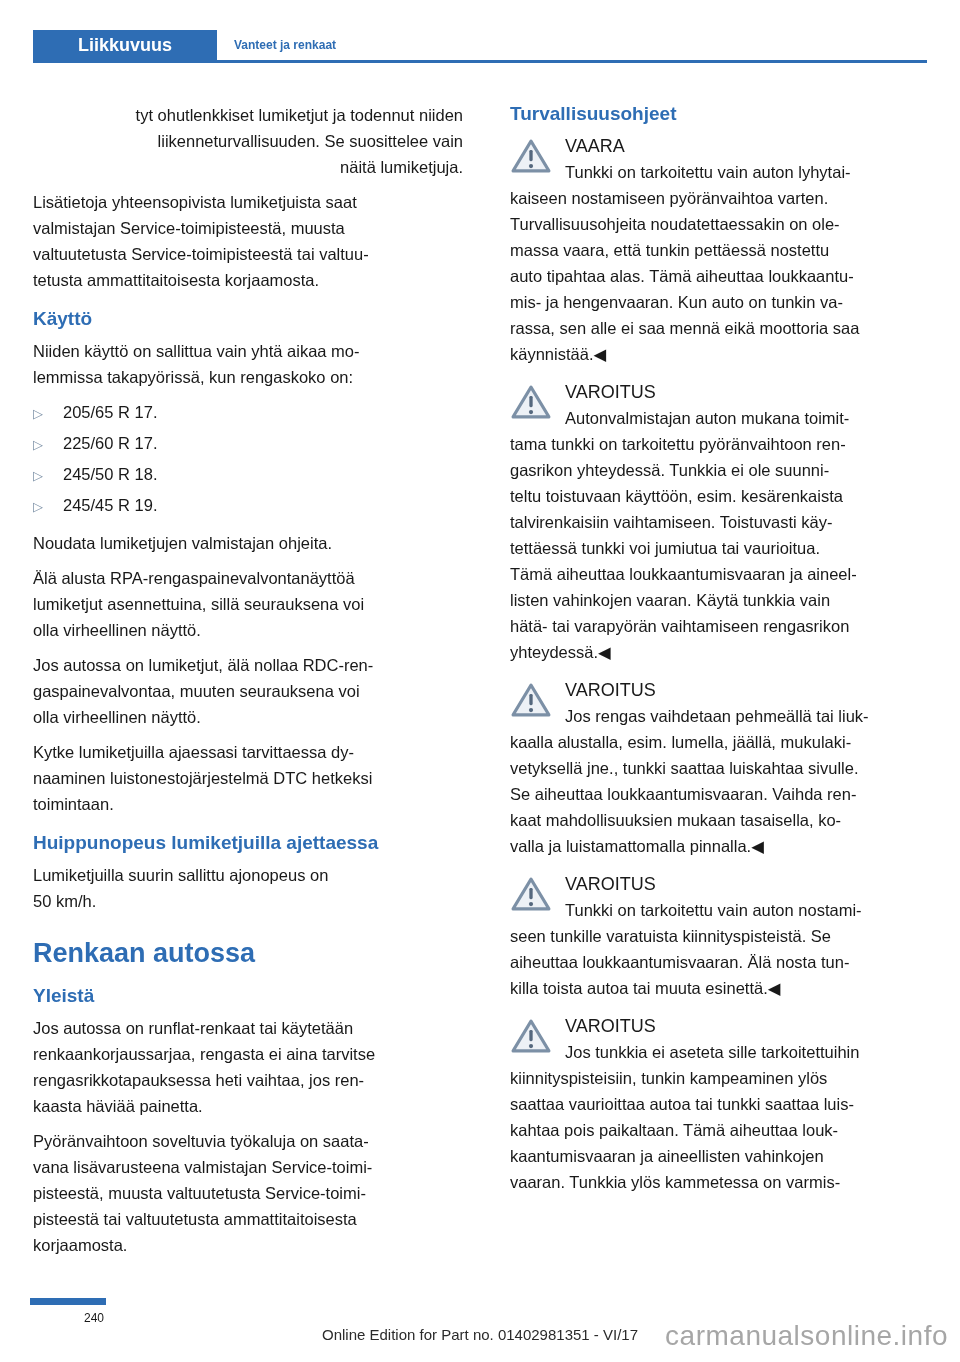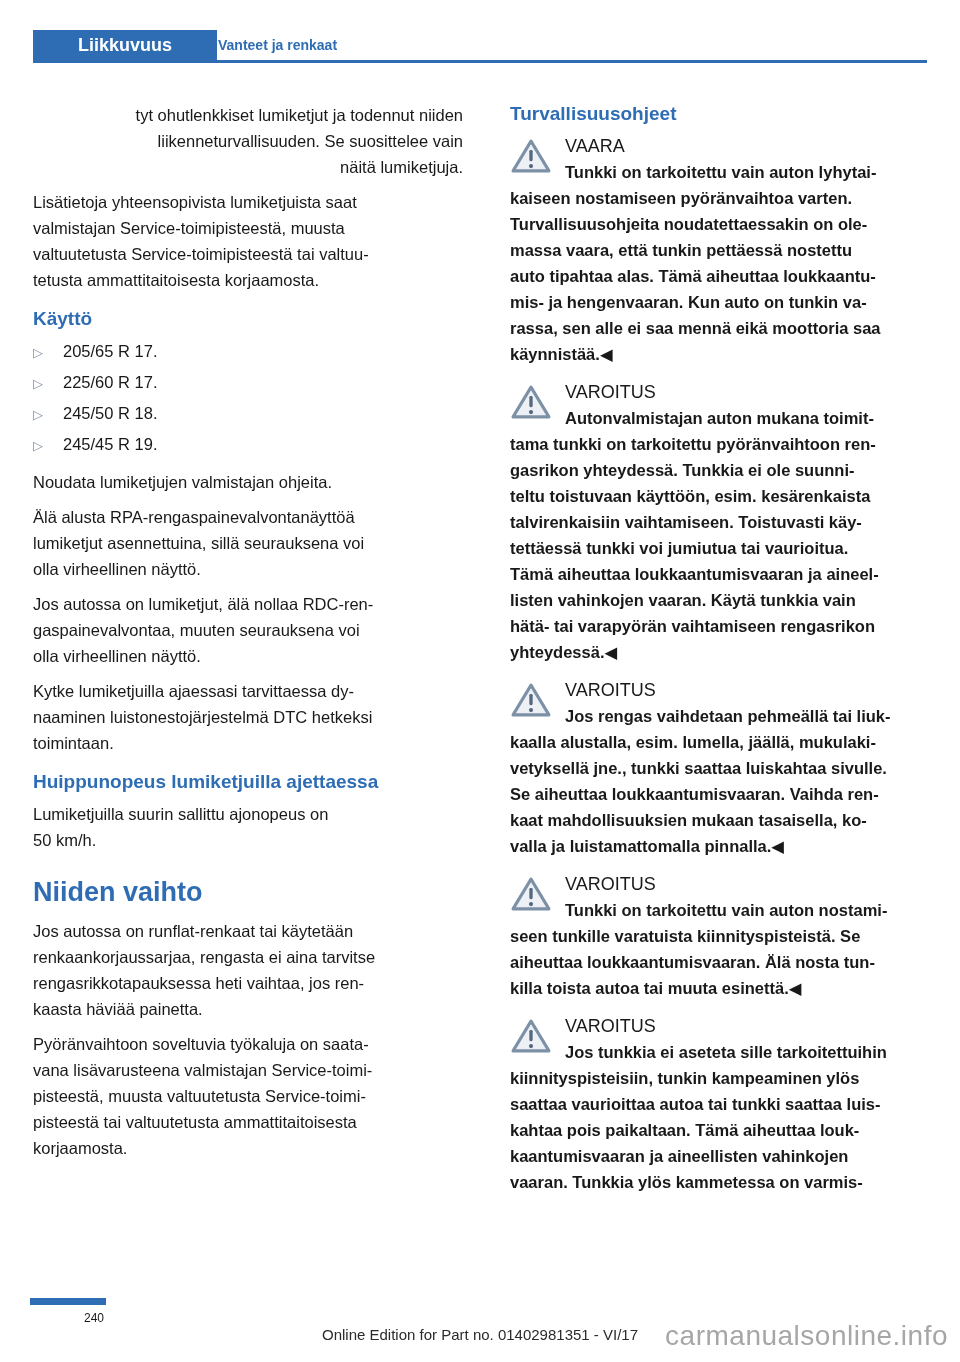--- a/index.html
+++ b/index.html
@@ -15,22 +15,22 @@
 
   
   .page-header { position: absolute; top: 30px; left: 33px; width: 894px; }
   .header-row { display: flex; align-items: stretch; height: 30px; }
   .section-tab {
     background: #2e6db4; color: #fff;
     width: 184px; line-height: 30px; text-align: center;
     font-size: 18px; font-weight: bold; flex: none;
   }
   .chapter-title {
-    color: #2e6db4; font-size: 14px; font-weight: bold;
-    line-height: 30px; margin-left: 1px;
+    color: #2e6db4; font-size: 12px; font-weight: bold;
+    line-height: 30px; margin-left: 17px;
   }
   .header-rule { height: 3px; background: #2e6db4; }
 
   
   .col { position: absolute; top: 102px; font-size: 16.5px; line-height: 26px; }
   .col-left  { left: 33px;  width: 430px; }
   .col-right { left: 510px; width: 428px; }
 
   p.body, p.warn-body { white-space: pre; margin: 0 0 9px 0; }
   h3.subheading {
@@ -50,21 +50,21 @@
   .bullet-marker {
     color: #7c90a6; font-size: 13px; width: 30px; flex: none;
     line-height: 26px;
   }
 
   
   .warning { margin: 3px 0; overflow: hidden; }
   .warn-icon { float: left; width: 42px; height: 38px; margin: 4px 13px 8px 0; }
   .warn-icon svg { display: block; width: 100%; height: 100%; }
   .warn-title { font-size: 18px; line-height: 26px; }
-  .warn-body { margin: 0; font-weight: bold; }
+  .warn-body { margin: 0; }
 
   
   .footer-bar { position: absolute; left: 30px; top: 1298px; width: 76px; height: 7px; background: #2e6db4; }
   .page-number { position: absolute; left: 84px; top: 1311px; font-size: 12px; color: #191919; }
   .edition-note { position: absolute; left: 0; right: 0; top: 1326px; text-align: center; font-size: 15px; color: #2b2b2b; }
   .watermark {
     position: absolute; right: 12px; top: 1320px;
     font-size: 28px; color: #979797; opacity: 0.85; letter-spacing: 0.5px;
   }
 </style>
@@ -84,20 +84,22 @@
   <section class="col col-left">
     <p class="body">tyt ohutlenkkiset lumiketjut ja todennut niiden
 liikenneturvallisuuden. Se suosittelee vain
 näitä lumiketjuja.</p>
     <p class="body">Lisätietoja yhteensopivista lumiketjuista saat
 valmistajan Service-toimipisteestä, muusta
 valtuutetusta Service-toimipisteestä tai valtuu-
 tetusta ammattitaitoisesta korjaamosta.</p>
 
     <h3 class="subheading">Käyttö</h3>
+    <p class="body">Niiden käyttö on sallittua vain yhtä aikaa mo-
+lemmissa takapyörissä, kun rengaskoko on:</p>
 
     <ul class="bullets">
       <li class="bullet">
         <span class="bullet-marker">▷</span>
         <span class="bullet-text">205/65 R 17.</span>
       </li>
       <li class="bullet">
         <span class="bullet-marker">▷</span>
         <span class="bullet-text">225/60 R 17.</span>
       </li>
@@ -119,22 +121,23 @@
 gaspainevalvontaa, muuten seurauksena voi
 olla virheellinen näyttö.</p>
     <p class="body">Kytke lumiketjuilla ajaessasi tarvittaessa dy-
 naaminen luistonestojärjestelmä DTC hetkeksi
 toimintaan.</p>
 
     <h3 class="subheading">Huippunopeus lumiketjuilla ajettaessa</h3>
     <p class="body">Lumiketjuilla suurin sallittu ajonopeus on
 50 km/h.</p>
 
-    <h2 class="chapter-heading">Niiden vaihto</h2>
-
+    <h2 class="chapter-heading">Renkaan autossa</h2>
+
+    <h3 class="subheading">Yleistä</h3>
     <p class="body">Jos autossa on runflat-renkaat tai käytetään
 renkaankorjaussarjaa, rengasta ei aina tarvitse
 rengasrikkotapauksessa heti vaihtaa, jos ren-
 kaasta häviää painetta.</p>
     <p class="body">Pyöränvaihtoon soveltuvia työkaluja on saata-
 vana lisävarusteena valmistajan Service-toimi-
 pisteestä, muusta valtuutetusta Service-toimi-
 pisteestä tai valtuutetusta ammattitaitoisesta
 korjaamosta.</p>
   </section>

